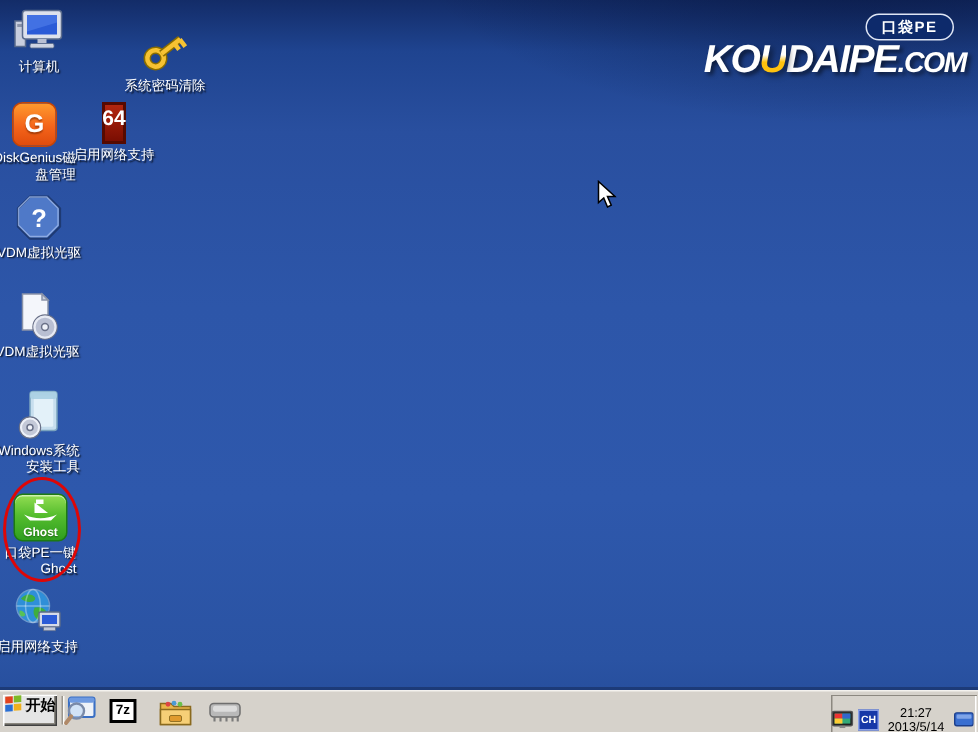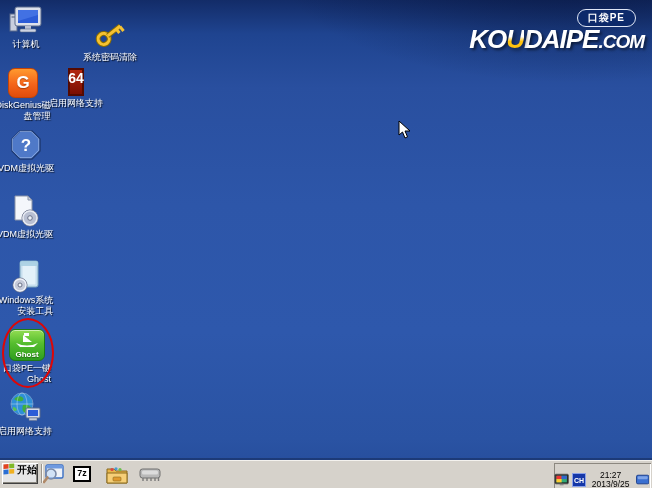--- a/index.html
+++ b/index.html
@@ -256,21 +256,21 @@
         <rect x="2.5" y="2.5" width="5.5" height="3.5" fill="#e33"></rect>
         <rect x="8" y="2.5" width="5.5" height="3.5" fill="#36c"></rect>
         <rect x="2.5" y="6" width="5.5" height="3.5" fill="#fc3"></rect>
         <rect x="6" y="11" width="4" height="1.6" fill="#888"></rect>
       </svg>
       <div class="ch-box">
           <span>CH</span>
         </div>
       <div id="tray-clock">
         <div>21:27</div>
-        <div>2013/9/25</div>
+        <div>2013/5/14</div>
       </div>
       <svg width="14" height="12" viewBox="0 0 14 12">
         <rect x="0.5" y="1" width="13" height="9" rx="1.5" fill="#3a6fd0" stroke="#1c3f8c"></rect>
         <rect x="1.8" y="2.2" width="10.4" height="3" rx="1" fill="#7fa4e8"></rect>
       </svg>
     </div>
   </div>
 
 </div>
 

